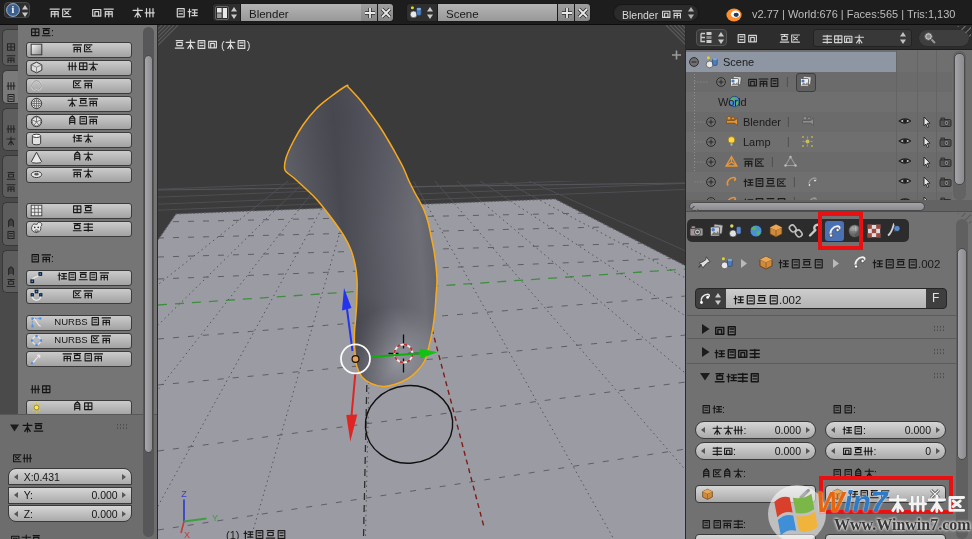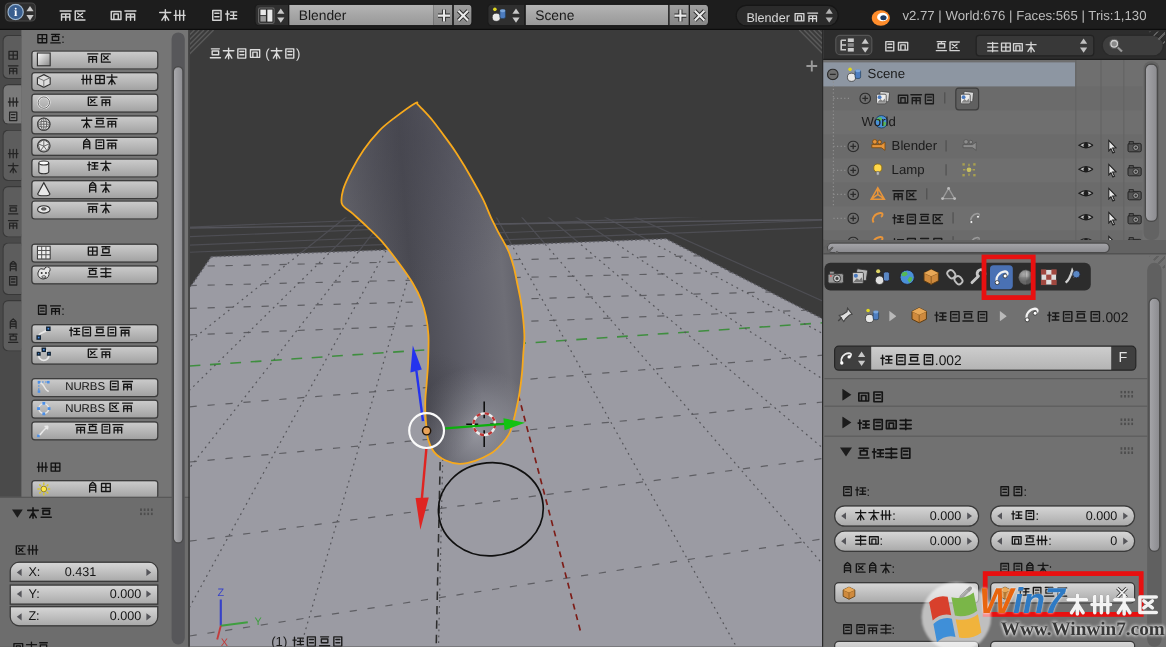--- a/index.html
+++ b/index.html
@@ -391,21 +391,21 @@
     </svg></div>
 <div class="grip" style="left:116px;top:423px"></div>
 <div style="position:absolute;left:11.6px;top:453px;font-size:10.5px;color:#141414;font-weight:normal;white-space:nowrap;line-height:1;"><svg width="10.5" height="10.5" style="display:inline-block;vertical-align:-1.3px" viewBox="0 0 10.5 10.5">
       <path d="M1.6 1.9L8.9 1.9M1.6 8.8L8.9 8.8M1.6 1.9L1.6 8.8M3.4 3.7L7.1 6.7M7.1 3.7L3.4 6.7" stroke="#141414" stroke-width="1.10" fill="none" stroke-linecap="round"></path>
     </svg><svg width="10.5" height="10.5" style="display:inline-block;vertical-align:-1.3px" viewBox="0 0 10.5 10.5">
       <path d="M2.3 1.6L2.3 8.9M5.2 1.6L5.2 8.9M8.2 1.6L8.2 8.9M1.1 5.2L9.5 5.2" stroke="#141414" stroke-width="1.10" fill="none" stroke-linecap="round"></path>
     </svg></div>
 <div class="slider" style="left:7.7px;top:468px;width:124px;height:17px;border-radius:8px 8px 0 0">
     <div class="arrL"></div>
     <div style="margin-left:6px;font-size:10.5px">X:</div>
-    <div style="flex:1;text-align:center;font-size:10.5px;margin-right:21px">0.431</div>
+    <div style="flex:1;text-align:left;font-size:10.5px;margin-right:21px">0.431</div>
     <div class="arrR"></div>
   </div>
 <div class="slider" style="left:7.7px;top:486.5px;width:124px;height:17px;border-radius:0">
     <div class="arrL"></div>
     <div style="margin-left:6px;font-size:10.5px">Y:</div>
     <div style="flex:1;text-align:right;font-size:10.5px;margin-right:4px">0.000</div>
     <div class="arrR"></div>
   </div>
 <div class="slider" style="left:7.7px;top:505px;width:124px;height:17px;border-radius:0 0 8px 8px">
     <div class="arrL"></div>

